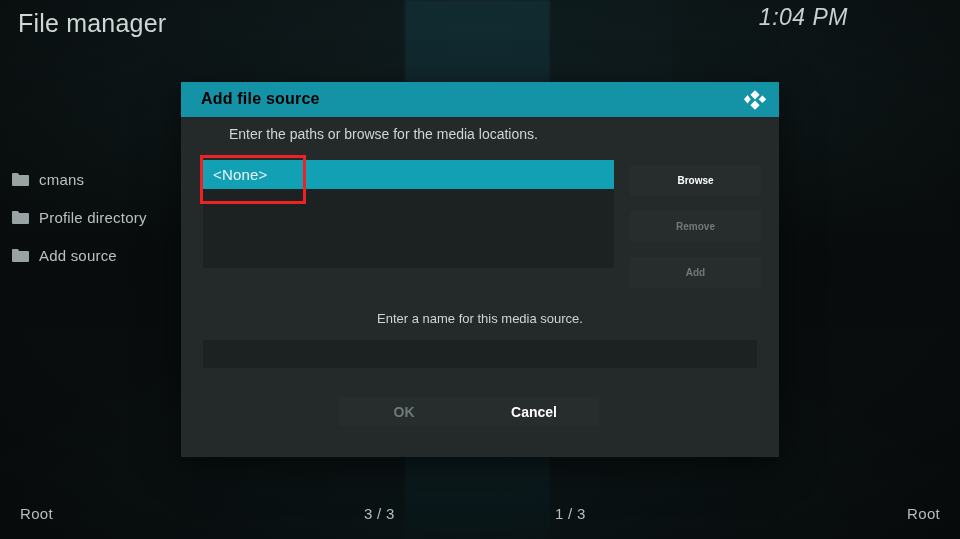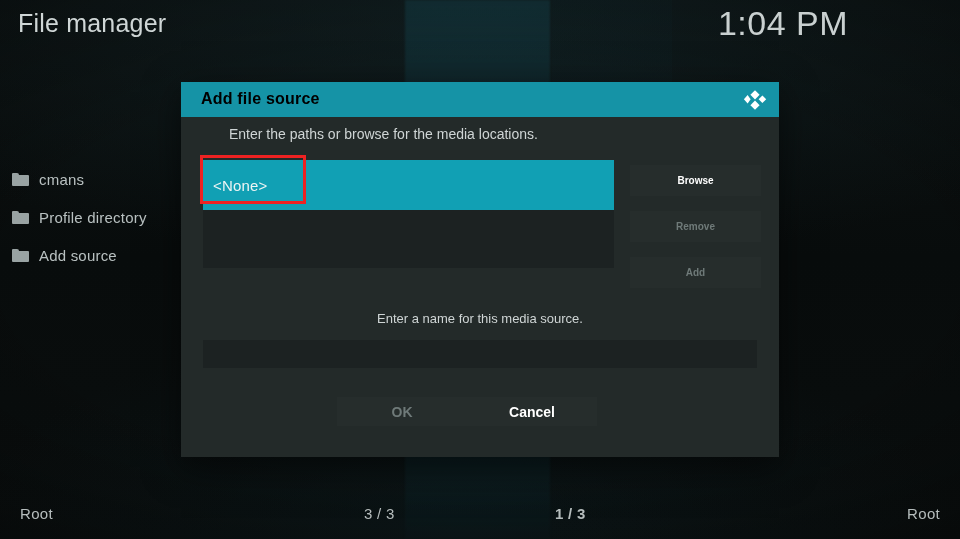--- a/index.html
+++ b/index.html
@@ -68,24 +68,25 @@
     position: absolute;
     left: 18px; top: 9px;
     font-size: 25px;
     font-weight: 400;
     color: #cfd6d6;
     letter-spacing: 0.2px;
   }
   .clock {
     position: absolute;
     right: 16px; top: 4px;
-    font-size: 34px;
+    font-size: 23px;
     font-weight: 300;
     color: #c9d0d0;
     letter-spacing: 0.5px;
+    font-style: italic;
   }
 
   
   .sidelist {
     position: absolute;
     left: 0; top: 160px;
     width: 190px;
   }
   .side-row {
     position: relative;
@@ -163,21 +164,21 @@
   
   .path-panel {
     position: absolute;
     left: 22px; top: 78px;
     width: 411px; height: 108px;
     background: #1c2222;
   }
   .path-row {
     position: absolute;
     left: 0; top: 0;
-    width: 411px; height: 50px;
+    width: 411px; height: 29px;
     display: flex;
     align-items: center;
     padding-left: 10px;
     box-sizing: border-box;
   }
   .path-row.selected {
     background: #11a0b4;
   }
   .path-row-label {
     font-size: 15px;
@@ -228,24 +229,24 @@
     align-items: center;
     padding: 0 12px;
     box-sizing: border-box;
     font-size: 14px;
     color: #cfd5d5;
   }
 
   
   .bottom-buttons {
     position: absolute;
-    left: 145px; top: 315px;
+    left: 158px; top: 315px;
     width: 282px;
     display: flex;
-    justify-content: center;
+    justify-content: flex-start;
   }
   .btn-wide {
     width: 130px;
     height: 29px;
     background: #262d2c;
     display: flex;
     align-items: center;
     justify-content: center;
     font-size: 14px;
     font-weight: bold;
@@ -272,21 +273,21 @@
   }
   .footer span {
     position: absolute;
     top: 10px;
     font-size: 15px;
     color: #b6bdbd;
     letter-spacing: 0.3px;
   }
   .f-left   { left: 20px; }
   .f-mid1   { left: 364px; }
-  .f-mid2   { left: 555px; font-weight: bold; }
+  .f-mid2   { left: 555px; }
   .f-right  { right: 20px; }
 </style>
 </head>
 <body>
 
 <div id="screen">
 
   <div class="bg-base"></div>
   <div class="bg-band"></div>
   <div class="bg-band2"></div>

